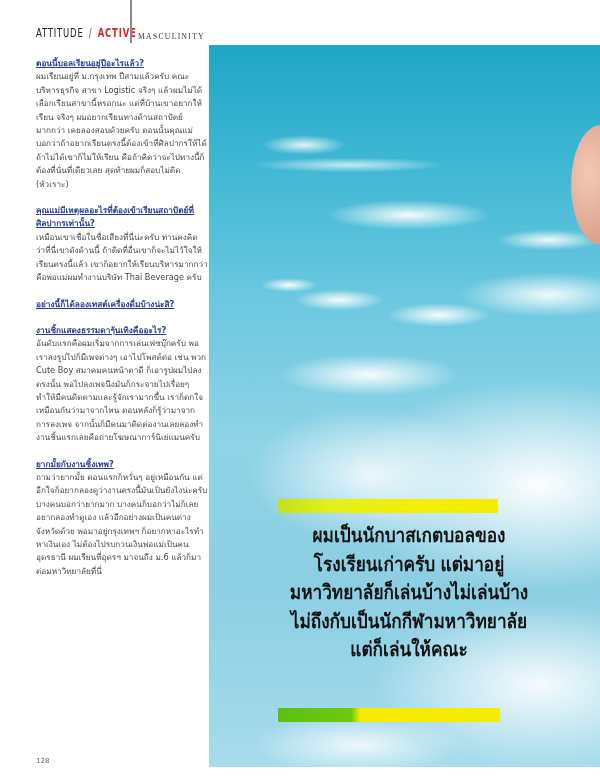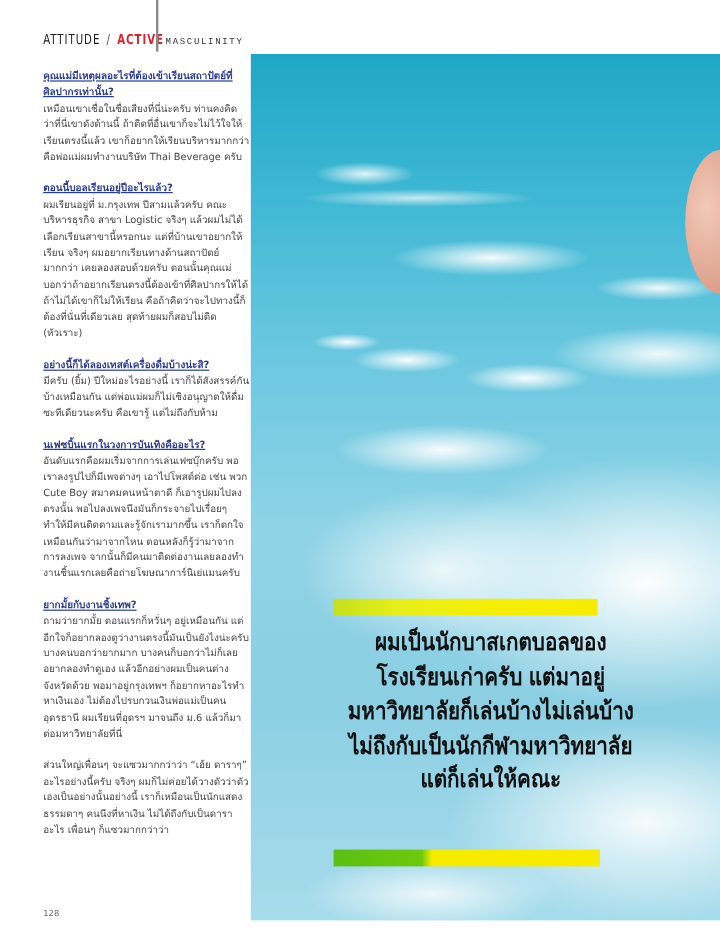--- a/index.html
+++ b/index.html
@@ -3,21 +3,21 @@
   <meta charset="utf-8">
   <style>
     html, body { margin:0; padding:0; }
     body { width:600px; height:780px; position:relative; overflow:hidden; background:#ffffff; font-family:"DejaVu Sans", sans-serif; }
 
     .header { position:absolute; left:0; top:0; width:516px; height:46px; }
     .header-section { position:absolute; left:36px; top:26px; font-family:"DejaVu Sans Condensed","DejaVu Sans", sans-serif; font-size:11.5px; letter-spacing:1px; color:#222; transform:scaleX(0.82); transform-origin:left top; white-space:nowrap; }
     .header-section .sep { color:#555; padding:0 2px; }
     .header-section .accent { color:#d6262f; font-weight:bold; }
     .header-rule { position:absolute; left:130px; top:0; width:2px; height:43px; background:#8a8a8a; }
-    .header-topic { position:absolute; left:138px; top:32px; font-family:Liberation Mono, monospace; font-size:7.5px; letter-spacing:1.4px; color:#333; }
+    .header-topic { position:absolute; left:138px; top:32px; font-family:Liberation Serif, serif; font-size:7.5px; letter-spacing:1.4px; color:#333; }
 
     .column { position:absolute; left:36px; top:57px; width:172px; font-size:8.2px; line-height:13.4px; color:#454545; }
     .qa { margin-bottom:13px; }
     .q { color:#2a3d92; font-weight:bold; text-decoration:underline; text-underline-offset:1px; font-size:8.3px; line-height:13px; }
     .a { display:block; }
 
     .folio { position:absolute; left:36px; top:757px; font-size:7px; color:#666; }
 
     .photo { position:absolute; left:209px; top:45px; width:391px; height:722px; overflow:hidden;
       background:
@@ -51,41 +51,39 @@
     <span>ATTITUDE</span>
     <span class="sep">/</span>
     <span class="accent">ACTIVE</span>
   </div>
   <div class="header-rule"></div>
   <div class="header-topic">MASCULINITY</div>
 </div>
 
 <div class="column">
   <div class="qa">
+    <span class="q">ตอนนี้บอลเรียนอยู่ปีอะไรแล้ว?</span>
+    <span class="a">ผมเรียนอยู่ที่ ม.กรุงเทพ ปีสามแล้วครับ คณะบริหารธุรกิจ สาขา Logistic จริงๆ แล้วผมไม่ได้เลือกเรียนสาขานี้หรอกนะ แต่ที่บ้านเขาอยากให้เรียน จริงๆ ผมอยากเรียนทางด้านสถาปัตย์มากกว่า เคยลองสอบด้วยครับ ตอนนั้นคุณแม่บอกว่าถ้าอยากเรียนตรงนี้ต้องเข้าที่ศิลปากรให้ได้ ถ้าไม่ได้เขาก็ไม่ให้เรียน คือถ้าคิดว่าจะไปทางนี้ก็ต้องที่นั่นที่เดียวเลย สุดท้ายผมก็สอบไม่ติด (หัวเราะ)</span>
+  </div>
+  <div class="qa">
     <span class="q">คุณแม่มีเหตุผลอะไรที่ต้องเข้าเรียนสถาปัตย์ที่ศิลปากรเท่านั้น?</span>
     <span class="a">เหมือนเขาเชื่อในชื่อเสียงที่นี่น่ะครับ ท่านคงคิดว่าที่นี่เขาดังด้านนี้ ถ้าติดที่อื่นเขาก็จะไม่ไว้ใจให้เรียนตรงนี้แล้ว เขาก็อยากให้เรียนบริหารมากกว่า คือพ่อแม่ผมทำงานบริษัท Thai Beverage ครับ</span>
   </div>
   <div class="qa">
-    <span class="q">ตอนนี้บอลเรียนอยู่ปีอะไรแล้ว?</span>
-    <span class="a">ผมเรียนอยู่ที่ ม.กรุงเทพ ปีสามแล้วครับ คณะบริหารธุรกิจ สาขา Logistic จริงๆ แล้วผมไม่ได้เลือกเรียนสาขานี้หรอกนะ แต่ที่บ้านเขาอยากให้เรียน จริงๆ ผมอยากเรียนทางด้านสถาปัตย์มากกว่า เคยลองสอบด้วยครับ ตอนนั้นคุณแม่บอกว่าถ้าอยากเรียนตรงนี้ต้องเข้าที่ศิลปากรให้ได้ ถ้าไม่ได้เขาก็ไม่ให้เรียน คือถ้าคิดว่าจะไปทางนี้ก็ต้องที่นั่นที่เดียวเลย สุดท้ายผมก็สอบไม่ติด (หัวเราะ)</span>
+    <span class="q">อย่างนี้ก็ได้ลองเทสต์เครื่องดื่มบ้างน่ะสิ?</span>
   </div>
   <div class="qa">
-    <span class="q">อย่างนี้ก็ได้ลองเทสต์เครื่องดื่มบ้างน่ะสิ?</span>
-    <span class="a">มีครับ (ยิ้ม) ปีใหม่อะไรอย่างนี้ เราก็ได้สังสรรค์กันบ้างเหมือนกัน แต่พ่อแม่ผมก็ไม่เชิงอนุญาตให้ดื่มซะทีเดียวนะครับ คือเขารู้ แต่ไม่ถึงกับห้าม</span>
-  </div>
-  <div class="qa">
-    <span class="q">นเฟซบิ้นแรกในวงการบันเทิงคืออะไร?</span>
+    <span class="q">งานชิ้กแสดงธรรมดาๆันเทิงคืออะไร?</span>
     <span class="a">อันดับแรกคือผมเริ่มจากการเล่นเฟซบุ๊กครับ พอเราลงรูปไปก็มีเพจต่างๆ เอาไปโพสต์ต่อ เช่น พวก Cute Boy สมาคมคนหน้าตาดี ก็เอารูปผมไปลงตรงนั้น พอไปลงเพจนึงมันก็กระจายไปเรื่อยๆ ทำให้มีคนติดตามและรู้จักเรามากขึ้น เราก็ตกใจเหมือนกันว่ามาจากไหน ตอนหลังก็รู้ว่ามาจากการลงเพจ จากนั้นก็มีคนมาติดต่องานเลยลองทำ งานชิ้นแรกเลยคือถ่ายโฆษณาการ์นิเย่แมนครับ</span>
   </div>
   <div class="qa">
     <span class="q">ยากมั้ยกับงานชิ้งเทพ?</span>
     <span class="a">ถามว่ายากมั้ย ตอนแรกก็หวั่นๆ อยู่เหมือนกัน แต่อีกใจก็อยากลองดูว่างานตรงนี้มันเป็นยังไงน่ะครับ บางคนบอกว่ายากมาก บางคนก็บอกว่าไม่ก็เลยอยากลองทำดูเอง แล้วอีกอย่างผมเป็นคนต่างจังหวัดด้วย พอมาอยู่กรุงเทพฯ ก็อยากหาอะไรทำ หาเงินเอง ไม่ต้องไปรบกวนเงินพ่อแม่เป็นคนอุดรธานี ผมเรียนที่อุดรฯ มาจนถึง ม.6 แล้วก็มาต่อมหาวิทยาลัยที่นี่</span>
   </div>
   <div class="qa">
-    <span class="a">ส่วนใหญ่เพื่อนๆ จะแซวมากกว่าว่า “เฮ้ย ดาราๆ” อะไรอย่างนี้ครับ จริงๆ ผมก็ไม่ค่อยได้วางตัวว่าตัวเองเป็นอย่างนั้นอย่างนี้ เราก็เหมือนเป็นนักแสดงธรรมดาๆ คนนึงที่หาเงิน ไม่ได้ถึงกับเป็นดาราอะไร เพื่อนๆ ก็แซวมากกว่าว่า</span>
   </div>
 </div>
 
 <div class="folio">128</div>
 
 <div class="photo">
   <div class="skin"></div>
   <div class="quote-bar-top"></div>
   <div class="quote">
     <span class="quote-line">ผมเป็นนักบาสเกตบอลของ</span>

